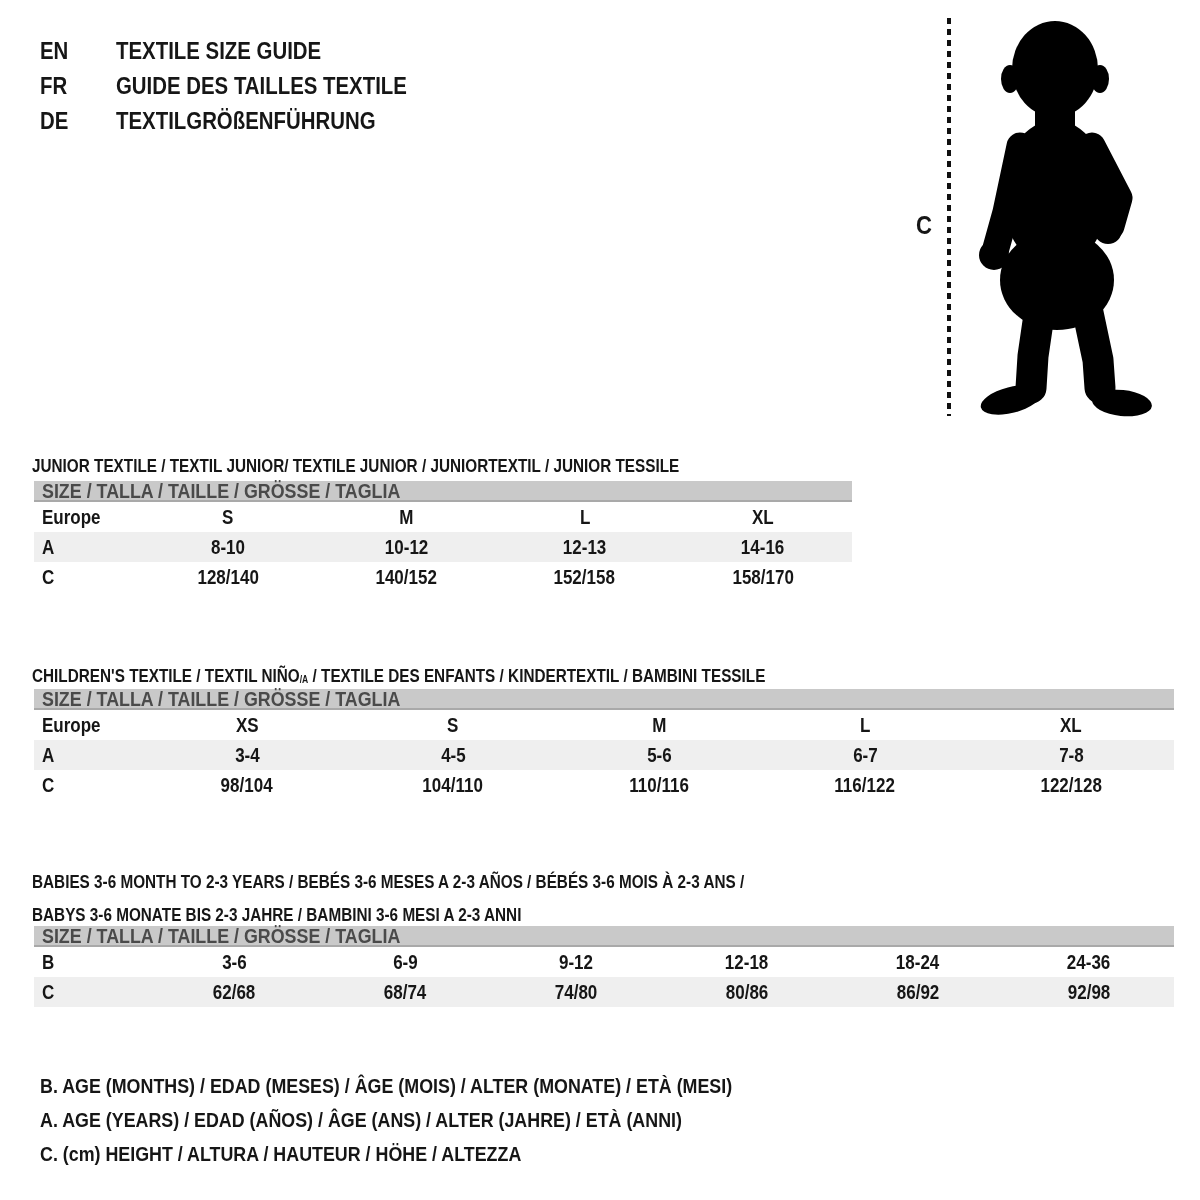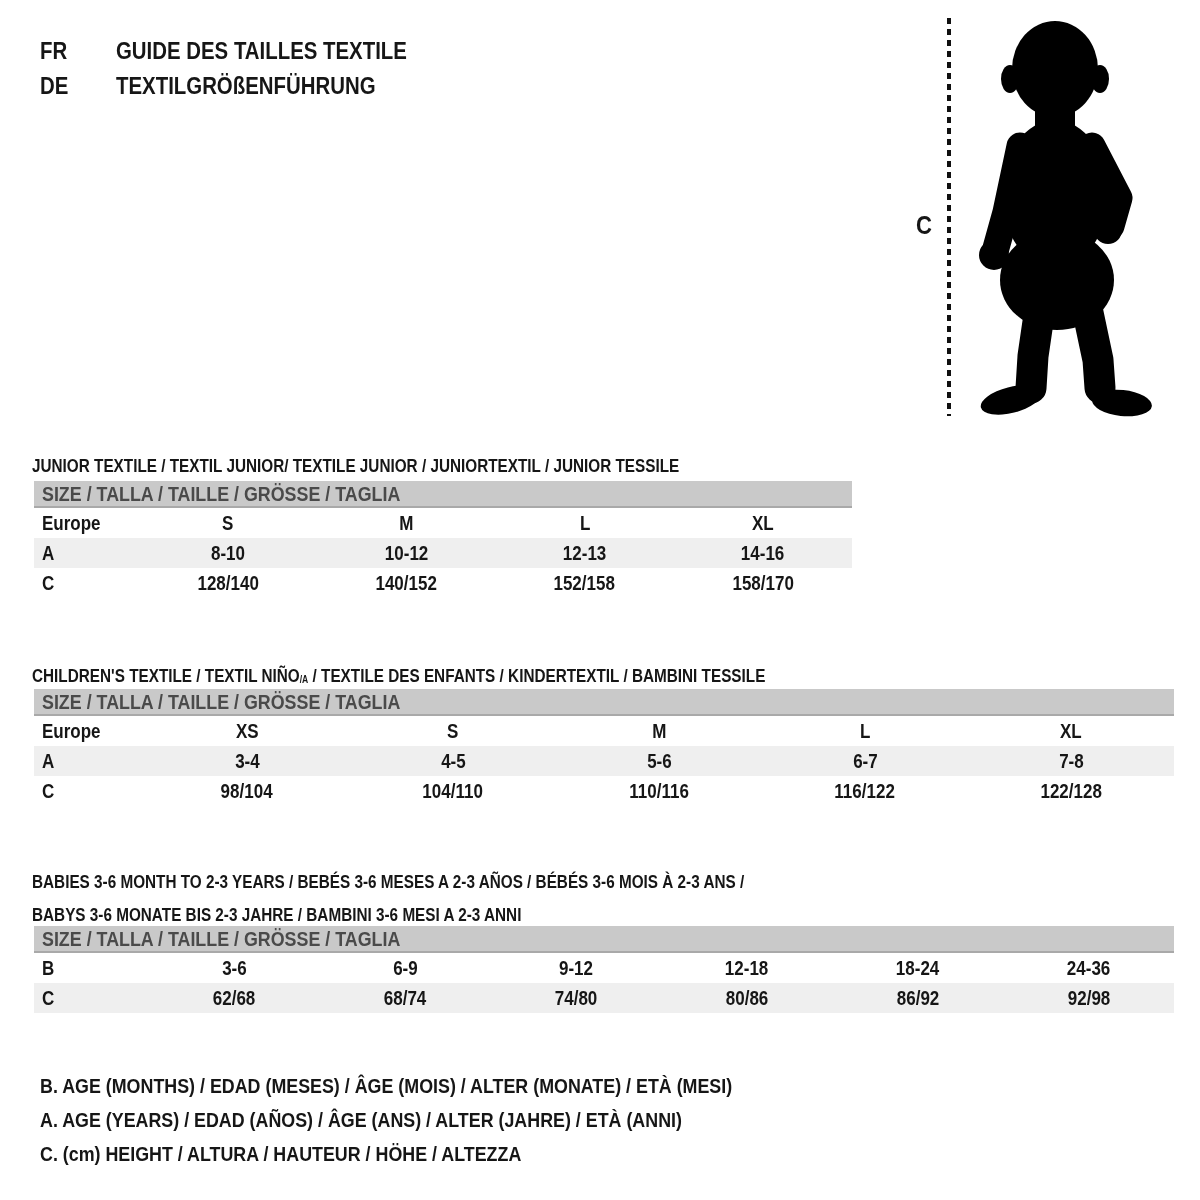--- a/index.html
+++ b/index.html
@@ -31,37 +31,40 @@
   .t2{top:637px;}
   .t3{top:843px;}
   .sub{font-size:.56em;vertical-align:-0.06em;}
 
   
   .tblwrap{position:absolute;left:34px;}
   .w1{top:481px;width:818px;}
   .w2{top:689px;width:1140px;}
   .w3{top:926px;width:1140px;}
   .size-bar{
-    height:27px;background:#c9c9c9;border-bottom:2px solid #a9a9a9;color:#4a4a4a;
+    height:21px;background:#c9c9c9;border-bottom:2px solid #a9a9a9;color:#4a4a4a;
     font-size:21px;display:flex;align-items:center;padding-left:8px;box-sizing:border-box;
   }
   table.grid{width:100%;border-collapse:collapse;table-layout:fixed;font-size:20px;}
   .grid td{height:30px;padding:0;text-align:center;vertical-align:middle;}
   .grid td.lab{text-align:left;padding-left:8px;}
   tr.stripe{background:#efefef;}
 
   
   .legend{position:absolute;left:40px;top:1069px;font-size:21px;line-height:34px;}
 </style>
 </head>
 <body>
 
 <div class="sheet">
 
   <div class="langs">
+    <div class="lang-row">
+      <span class="code">EN</span><span class="ltitle">TEXTILE SIZE GUIDE</span>
+    </div>
     <div class="lang-row">
       <span class="code">FR</span><span class="ltitle">GUIDE DES TAILLES TEXTILE</span>
     </div>
     <div class="lang-row">
       <span class="code">DE</span><span class="ltitle">TEXTILGRÖßENFÜHRUNG</span>
     </div>
   </div>
 
   <span class="c-label cond">C</span>
   <div class="dash-line"></div>

